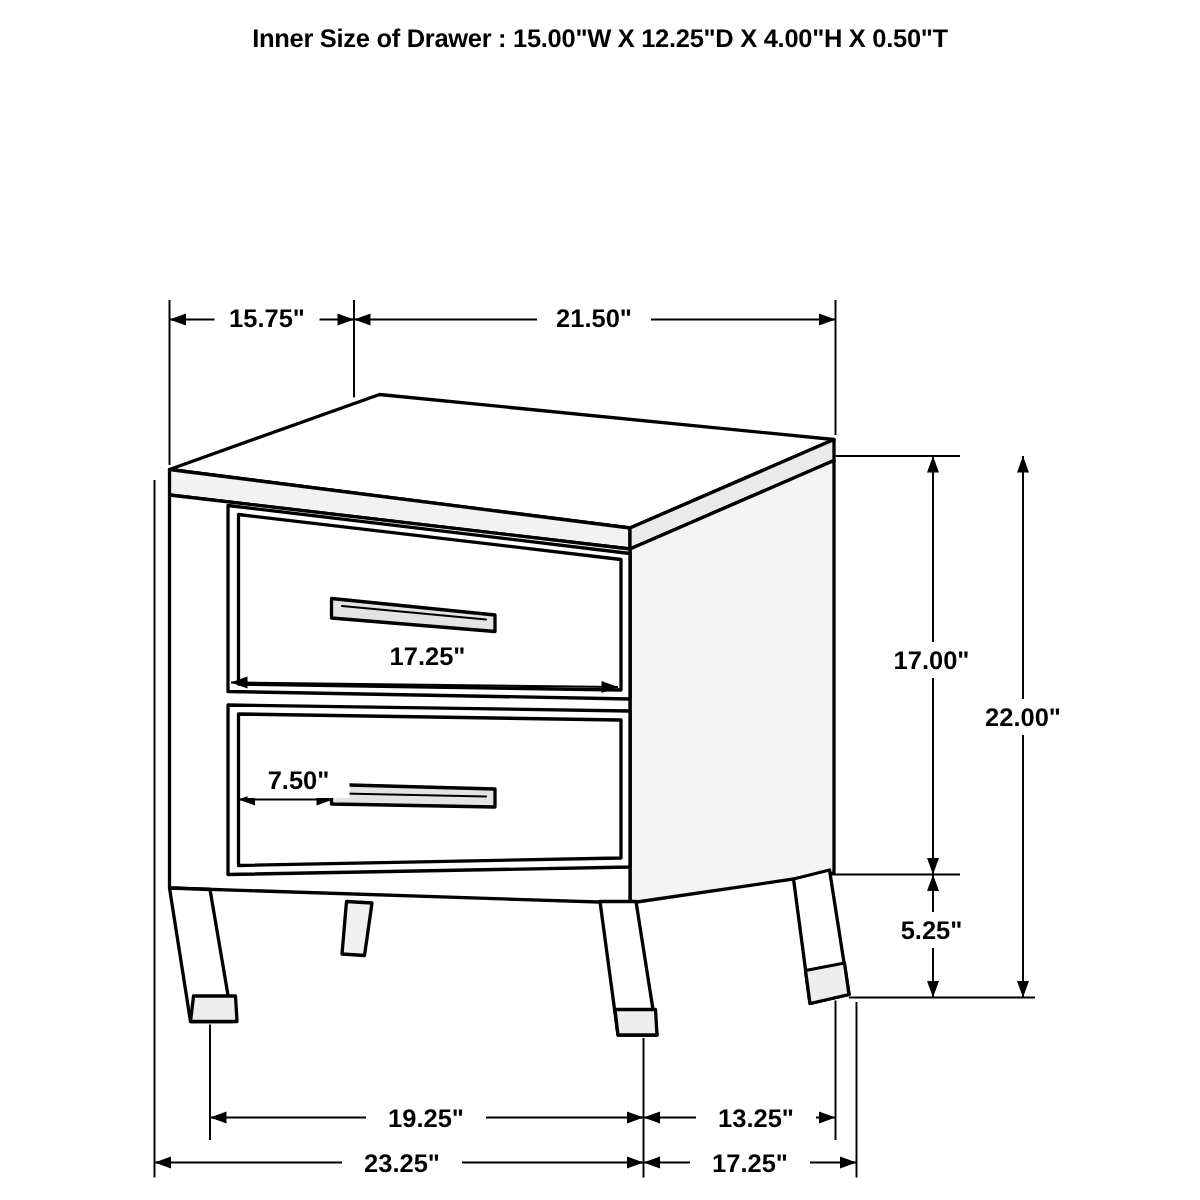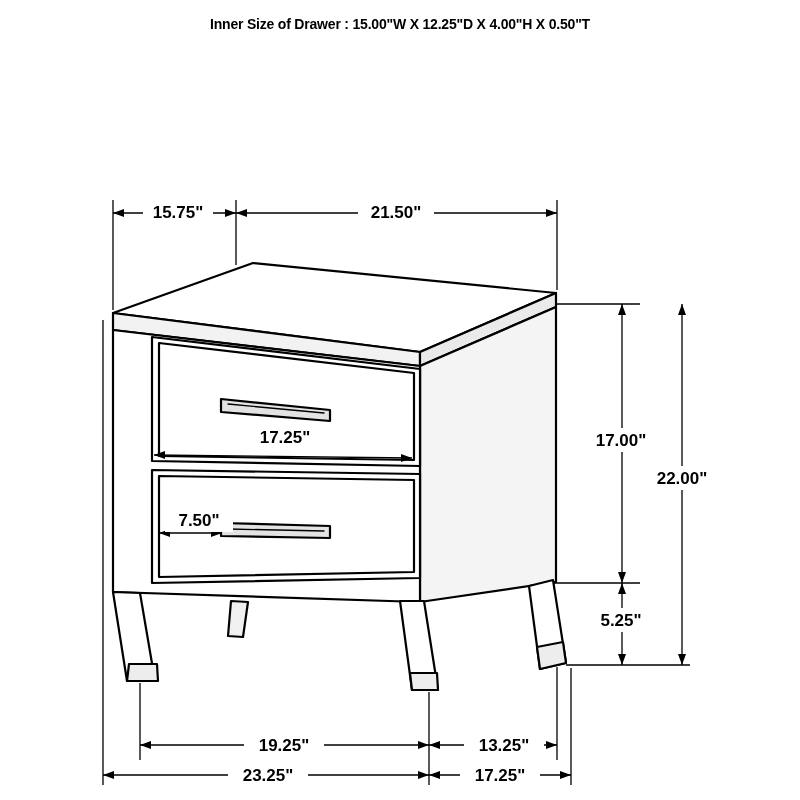--- a/index.html
+++ b/index.html
@@ -19,21 +19,21 @@
     position: relative;
     width: 800px;
     height: 800px;
   }
   #title {
     position: absolute;
     top: 16px;
     left: 0;
     width: 800px;
     text-align: center;
-    font-size: 14px;
+    font-size: 17px;
     font-weight: bold;
     letter-spacing: -0.2px;
     white-space: nowrap;
   }
   svg#drawing {
     position: absolute;
     top: 0;
     left: 0;
   }
   .dimtext {

